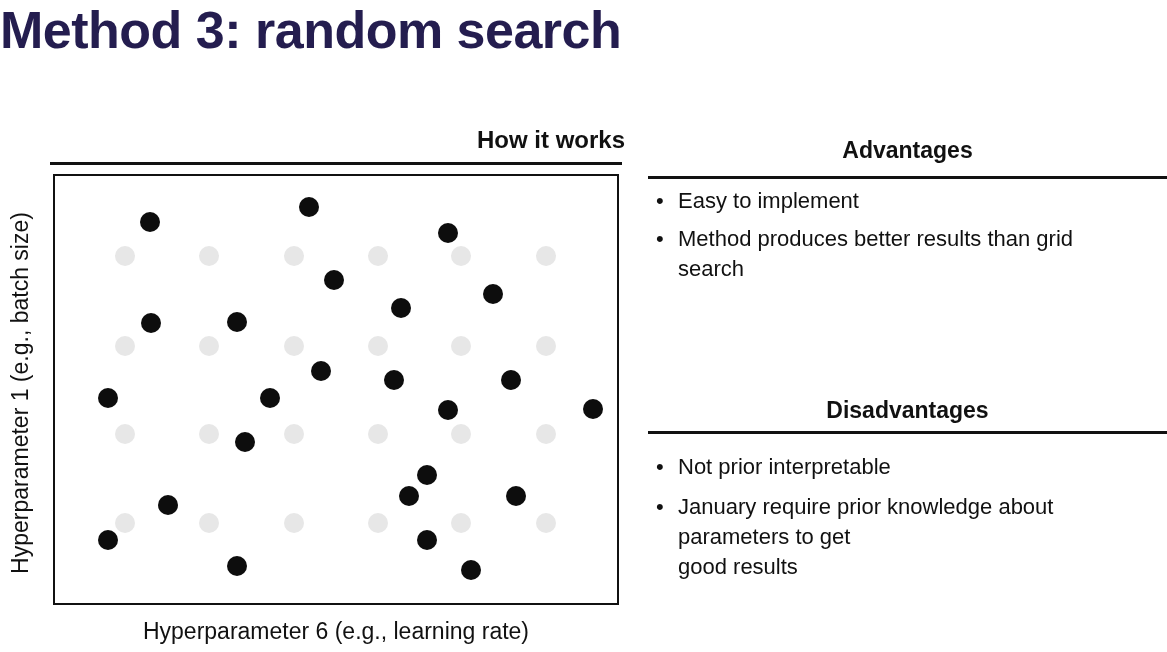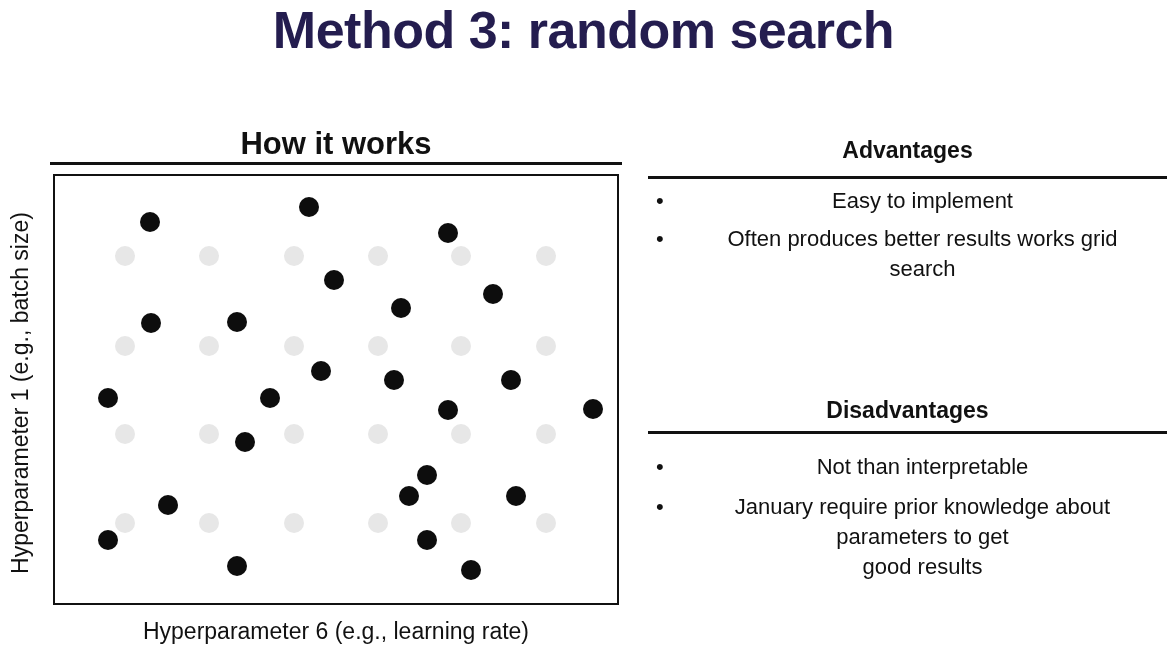--- a/index.html
+++ b/index.html
@@ -5,27 +5,27 @@
   html,body { margin:0; padding:0; }
   body {
     width:1167px; height:652px; position:relative; overflow:hidden;
     background:#ffffff;
     font-family:"Liberation Sans","DejaVu Sans",sans-serif;
     color:#111111;
   }
   .abs { position:absolute; }
 
   .title {
-    left:0; top:4px; width:1167px; text-align:center;
+    left:0; top:4px; width:1167px; text-align:left;
     font-size:52px; font-weight:bold; line-height:1.0; letter-spacing:-0.5px;
   }
 
   .fig-heading {
-    left:53px; top:126px; width:566px; text-align:center;
-    font-size:31px; font-weight:bold;
+    left:59px; top:126px; width:566px; text-align:right;
+    font-size:24px; font-weight:bold;
   }
   .fig-underline { left:50px; top:162px; width:572px; height:3px; background:#111; }
 
   .plot-box {
     left:53px; top:174px; width:566px; height:431px;
     border:2.5px solid #111; box-sizing:border-box; background:#fff;
   }
   .dot { position:absolute; width:20px; height:20px; border-radius:50%; }
 
   .y-label {
@@ -45,21 +45,21 @@
   .panel-line { left:648px; width:519px; height:2.5px; background:#111; }
   .panel-list { left:648px; width:519px; }
 
   .bullet-item { display:flex; margin-bottom:8px; }
   .panel-list.dis .bullet-item { margin-bottom:10px; }
   .bullet-glyph {
     width:22px; padding-left:8px; flex:0 0 auto;
     font-size:22px; line-height:30px;
   }
   .bullet-text {
-    flex:1; font-size:22px; line-height:30px; white-space:pre-line;text-align:center;
+    flex:1; font-size:22px; line-height:30px; white-space:pre-line;
   }
 </style>
 </head>
 <body>
 
 <div class="abs title" style="color: rgb(36, 29, 79);">Method 3: random search</div>
 
 <div class="abs fig-heading">How it works</div>
 <div class="abs fig-underline"></div>
 
@@ -119,31 +119,31 @@
 
 <div class="abs panel-heading" style="top:137px;">Advantages</div>
 <div class="abs panel-line" style="top:176px;"></div>
 <div class="abs panel-list adv" style="top:186px;">
     <div class="bullet-item">
       <span class="bullet-glyph">•</span>
       <span class="bullet-text">Easy to implement</span>
     </div>
     <div class="bullet-item">
       <span class="bullet-glyph">•</span>
-      <span class="bullet-text">Often produces better results works grid
+      <span class="bullet-text">Method produces better results than grid
 search</span>
     </div>
   </div>
 
 <div class="abs panel-heading" style="top:397px;">Disadvantages</div>
 <div class="abs panel-line" style="top:431px;"></div>
 <div class="abs panel-list dis" style="top:452px;">
     <div class="bullet-item">
       <span class="bullet-glyph">•</span>
-      <span class="bullet-text">Not than interpretable</span>
+      <span class="bullet-text">Not prior interpretable</span>
     </div>
     <div class="bullet-item">
       <span class="bullet-glyph">•</span>
       <span class="bullet-text">January require prior knowledge about
 parameters to get
 good results</span>
     </div>
   </div>
 
 </body></html>

